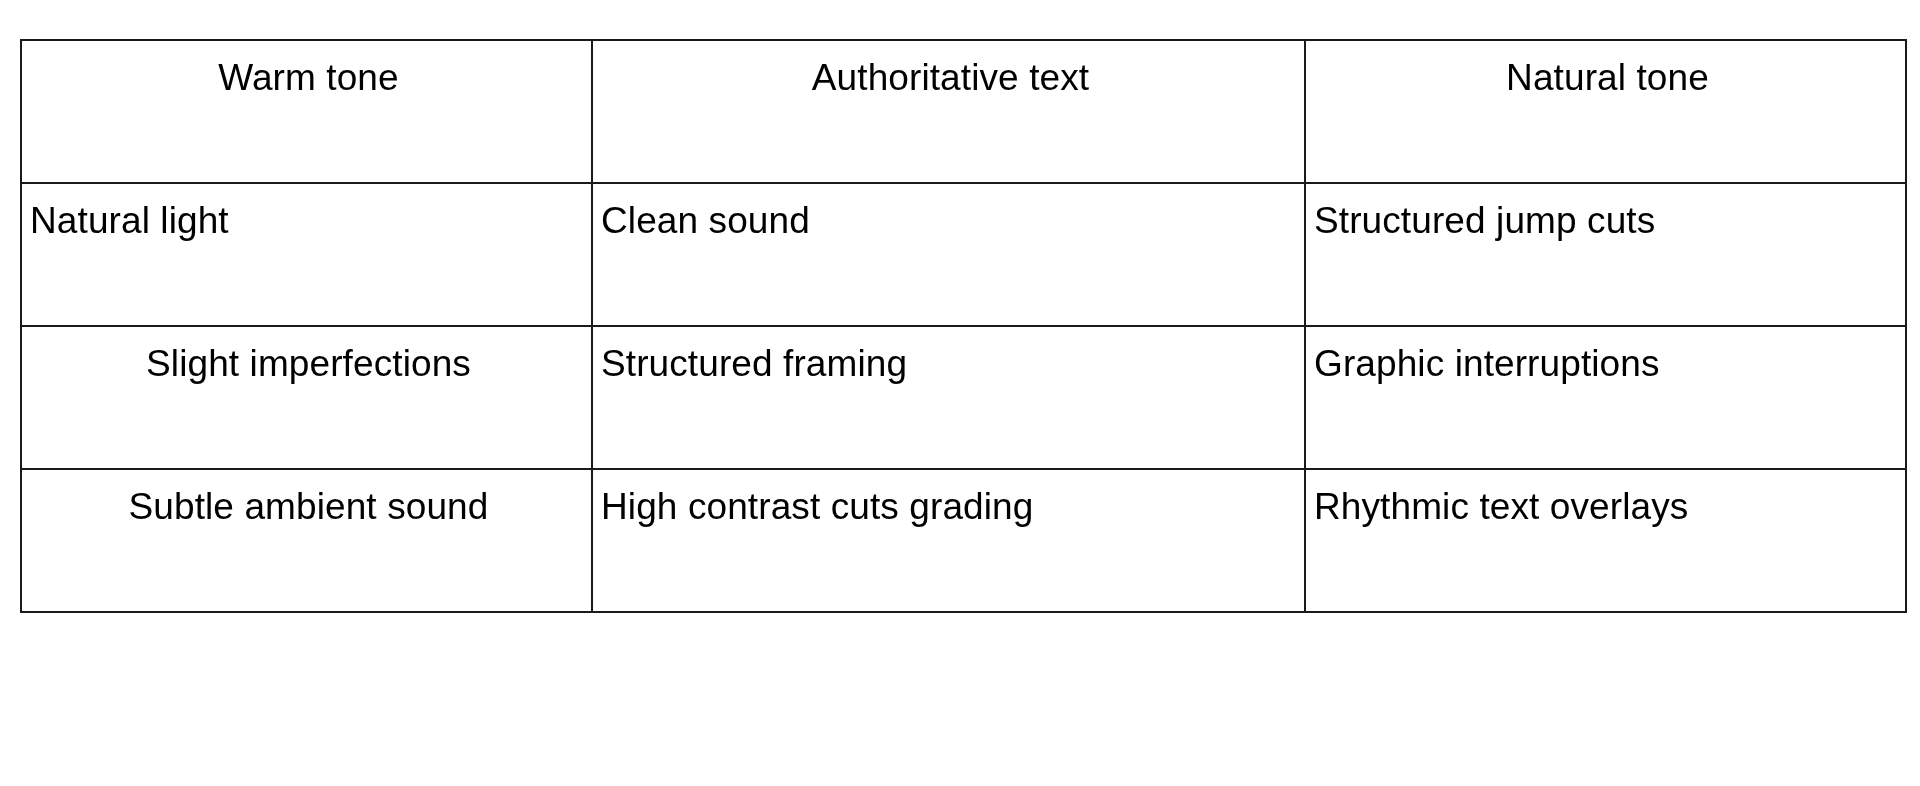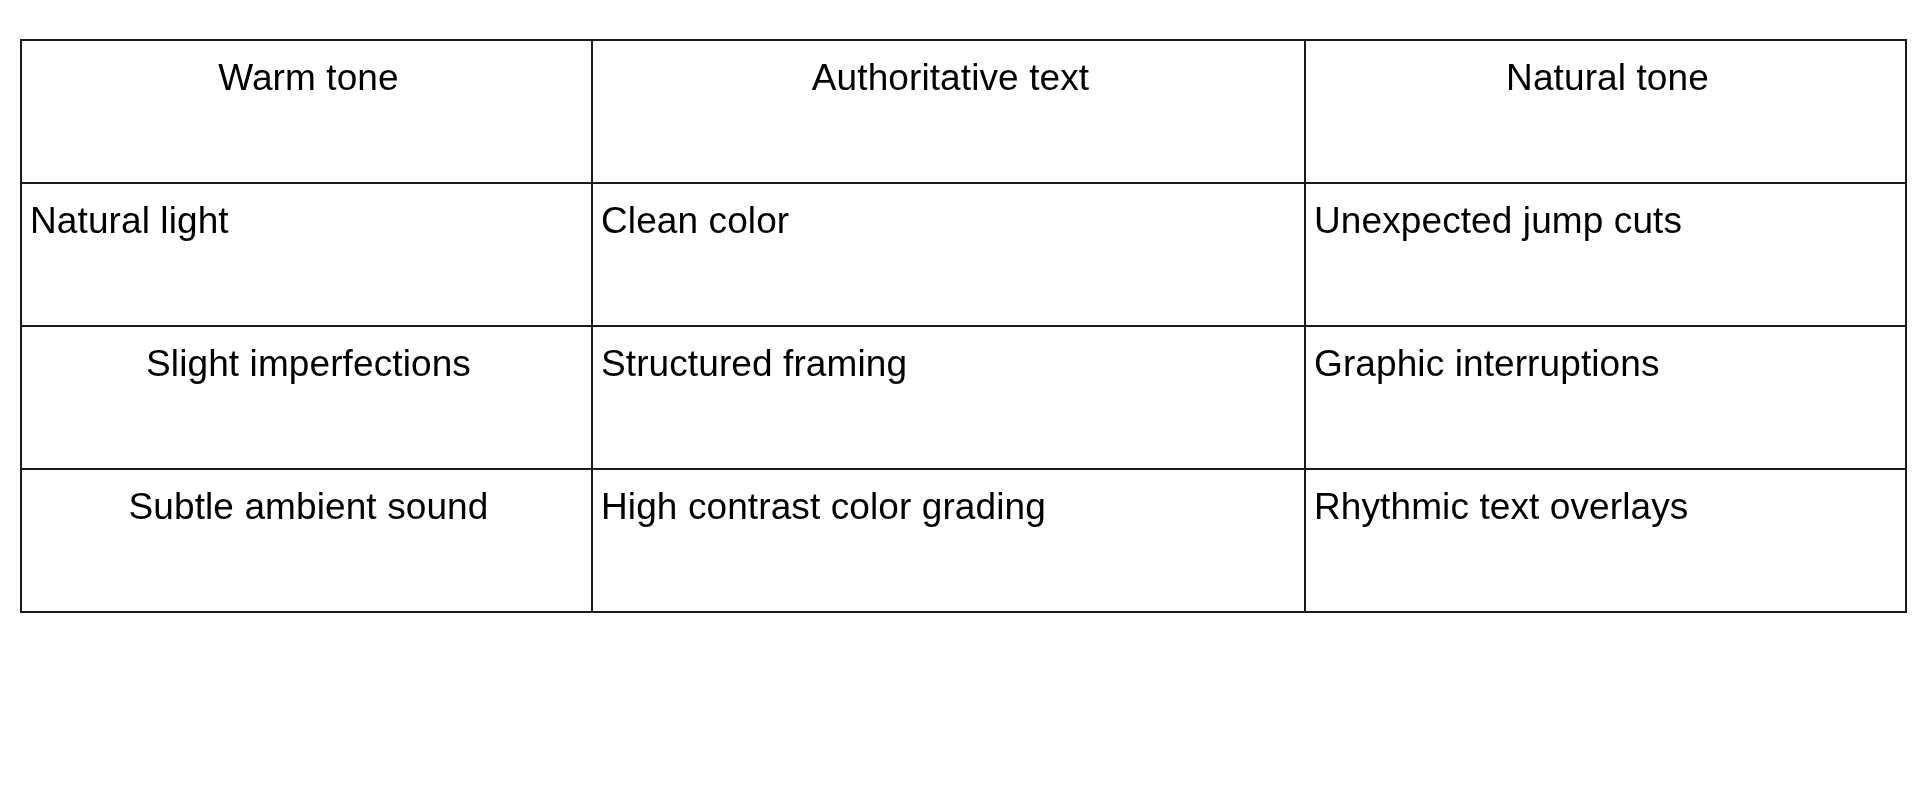--- a/index.html
+++ b/index.html
@@ -82,24 +82,24 @@
           <td class="center">
             <div class="cell-inner">Natural tone</div>
           </td>
         </tr>
 
         <tr class="row-2">
           <td class="left">
             <div class="cell-inner">Natural light</div>
           </td>
           <td class="left">
-            <div class="cell-inner">Clean color</div>
+            <div class="cell-inner">Clean sound</div>
           </td>
           <td class="left">
-            <div class="cell-inner">Unexpected jump cuts</div>
+            <div class="cell-inner">Structured jump cuts</div>
           </td>
         </tr>
 
         <tr class="row-3">
           <td class="center">
             <div class="cell-inner">Slight imperfections</div>
           </td>
           <td class="left">
             <div class="cell-inner">Structured framing</div>
           </td>
@@ -107,21 +107,21 @@
             <div class="cell-inner">Graphic interruptions</div>
           </td>
         </tr>
 
 
         <tr class="row-5">
           <td class="center">
             <div class="cell-inner">Subtle ambient sound</div>
           </td>
           <td class="left">
-            <div class="cell-inner">High contrast color grading</div>
+            <div class="cell-inner">High contrast cuts grading</div>
           </td>
           <td class="left">
             <div class="cell-inner">Rhythmic text overlays</div>
           </td>
         </tr>
       </tbody>
     </table>
   </div>
 </div>
 

